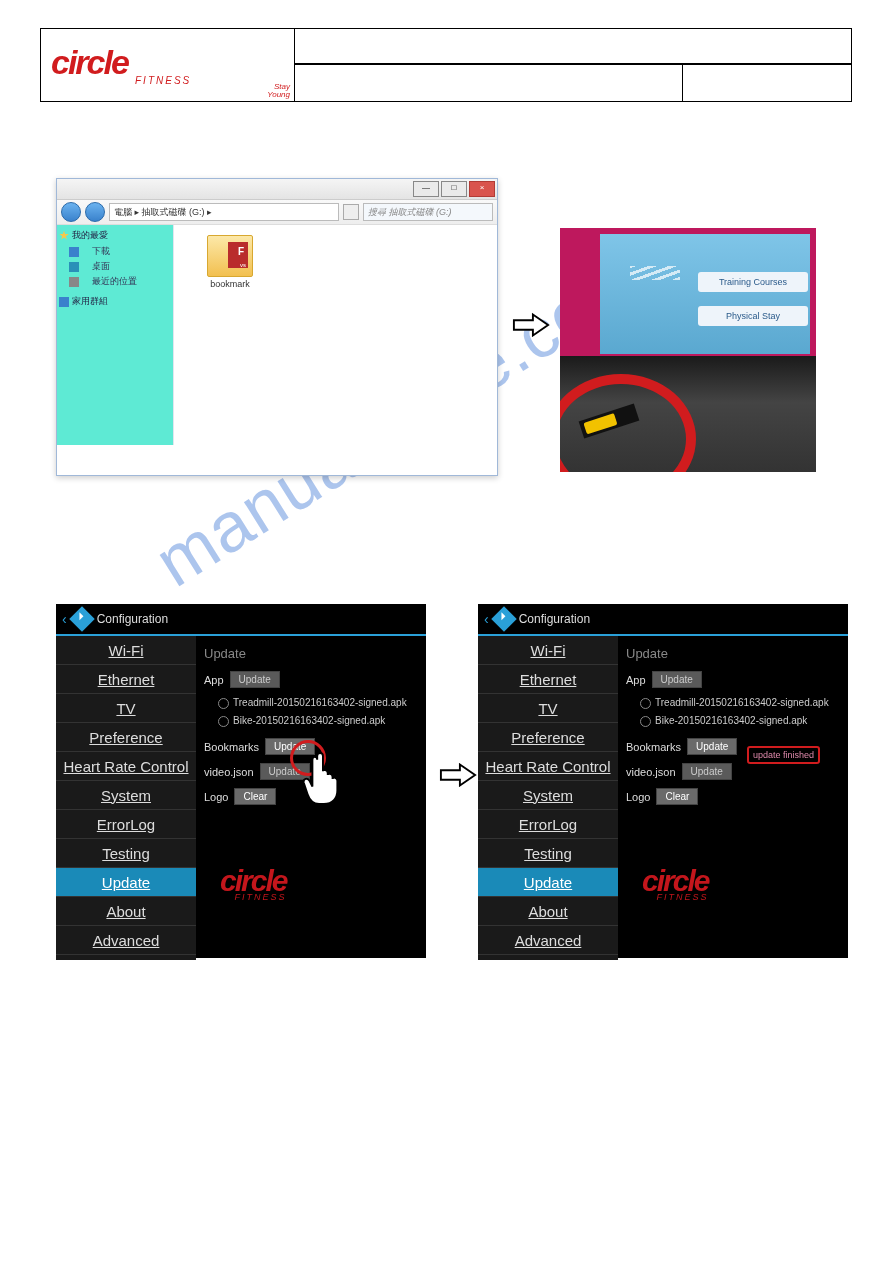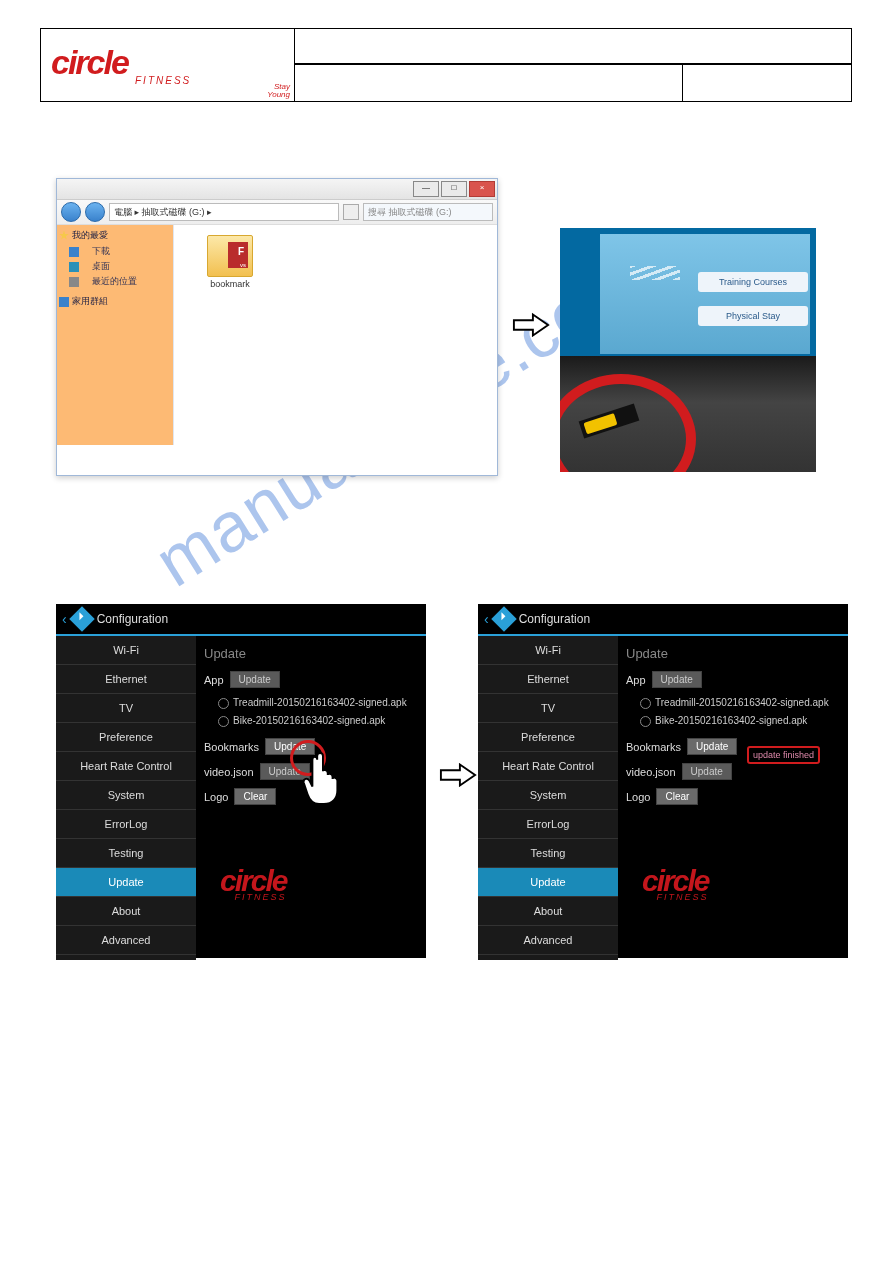--- a/index.html
+++ b/index.html
@@ -94,30 +94,30 @@
     border-bottom: 1px solid #ddd;
     display:flex; align-items:center; gap:4px; padding:0 4px;
   }
   .navbtn {
     width:18px; height:18px; border-radius:50%; background:linear-gradient(#6bb3f0,#3a82cc); border:1px solid #2a6aaa;
   }
   .addrbar {
     flex:1; height:16px; border:1px solid #bbb; background:#fff; font-size:9px; line-height:16px; padding:0 4px; color:#333;
   }
   .searchbar {
-    width:120px; height:16px; border:1px solid #bbb; background:#f4f8fc; font-size:9px; line-height:16px; padding:0 4px; color:#888; 
+    width:120px; height:16px; border:1px solid #bbb; background:#f4f8fc; font-size:9px; line-height:16px; padding:0 4px; color:#888; font-style:italic;
   }
   .explorer .menubar {
     height:20px; background:linear-gradient(#fafcff,#e6eef8); border-bottom:1px solid #cfd8e6; font-size:9px; color:#335; padding:0 4px; display:flex; gap:12px; align-items:center;
   }
   .explorer-body { display:flex; height:calc(100% - 76px);}
   .sidebar {
     width: 112px;
     border-right: 1px solid #e0e6ef;
-    background: #fdba74;
+    background: #5eead4;
     padding: 4px 2px;
     overflow: hidden;
   }
   .sb-group { margin-bottom: 6px;}
   .sb-head { font-size:9px; color:#224; display:flex; align-items:center; gap:3px; margin-bottom:2px;}
   .sb-item { font-size:9px; color:#335; display:flex; align-items:center; gap:13px; padding:1px 0 1px 10px;}
   .ico { width:10px; height:10px; display:inline-block;}
   .ico.star { background:#f6c84a; clip-path: polygon(50% 0,61% 35%,98% 35%,68% 57%,79% 91%,50% 70%,21% 91%,32% 57%,2% 35%,39% 35%);}
   .ico.dl { background:#3a82cc;}
   .ico.desk { background:#2a90b8;}
@@ -157,21 +157,21 @@
   
   .arrow {
     position:absolute;
     width:38px; height:30px;
   }
   .arrow svg { width:100%; height:100%;}
   .arrow1 { left:512px; top:310px;}
   .arrow2 { left:439px; top:760px;}
   
   .photo {
-    position:absolute; left:560px; top:228px; width:256px; height:244px; background:#0369a1; overflow:hidden;
+    position:absolute; left:560px; top:228px; width:256px; height:244px; background:#be185d; overflow:hidden;
   }
   .photo .screen {
     position:absolute; left:40px; top:6px; width:210px; height:120px; background:linear-gradient(#7fc5e8,#5aa8d0);
   }
   .photo .screen .woosh {
     position:absolute; left:30px; top:32px; width:50px; height:14px; background:repeating-linear-gradient(-20deg,#fff 0 3px, transparent 3px 7px); opacity:.7;
   }
   .photo .btn1, .photo .btn2 {
     position:absolute; right:8px; width:110px; height:20px; background:#eef4fa; border-radius:3px; font-size:9px; color:#2a5a8a; display:flex; align-items:center; justify-content:center;
   }
@@ -197,21 +197,21 @@
   .cfg-title .back { color:#2aa0d8; font-size:14px;}
   .cfg-title .diamond {
     width:18px; height:18px; background:#2aa0d8; transform:rotate(45deg); position:relative;
   }
   .cfg-title .diamond::after {
     content:""; position:absolute; left:4px; top:2px; width:0; height:0; border:4px solid transparent; border-left-color:#fff; transform:rotate(-45deg);
   }
   .cfg-body { display:flex; height:calc(100% - 30px);}
   .cfg-side { width:140px; background:#1a1a1a;}
   .cfg-side .it {
-    height:28px; border-bottom:1px solid #333; display:flex; align-items:center; justify-content:center; font-size:11px; color:#ddd;
+    height:28px; border-bottom:1px solid #333; display:flex; align-items:center; justify-content:center; font-size:15px; color:#ddd;text-decoration:underline;
   }
   .cfg-side .it.active { background:#1a8ab8; color:#fff;}
   .cfg-main { flex:1; padding:10px 8px; position:relative;}
   .cfg-main .sectitle { color:#888; font-size:13px; margin-bottom:10px;}
   .row { display:flex; align-items:center; gap:6px; margin-bottom:8px; font-size:11px;}
   .row .lbl { color:#ddd;}
   .btns {
     background:#5a5a5a; color:#ccc; padding:2px 8px; font-size:10px; border:1px solid #444;
   }
   .btns.active { background:#6a6a6a; color:#fff;}

